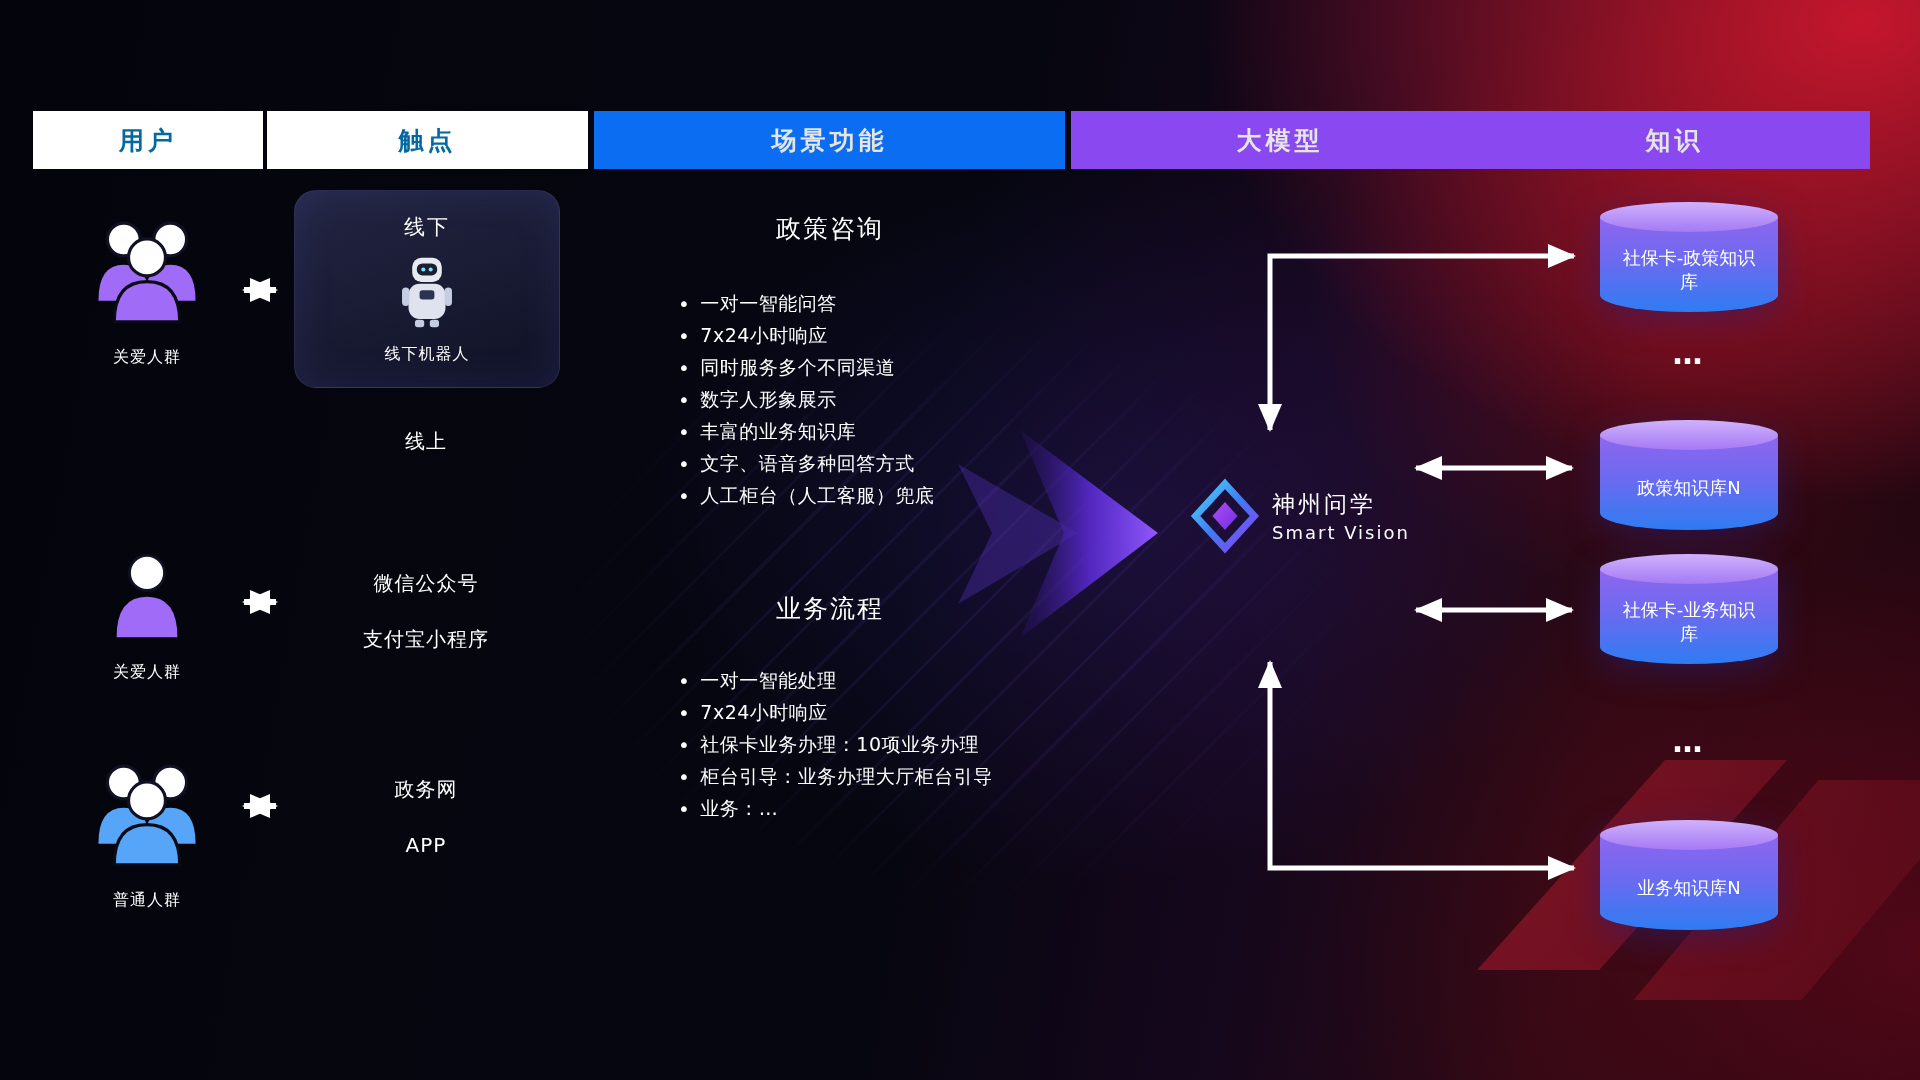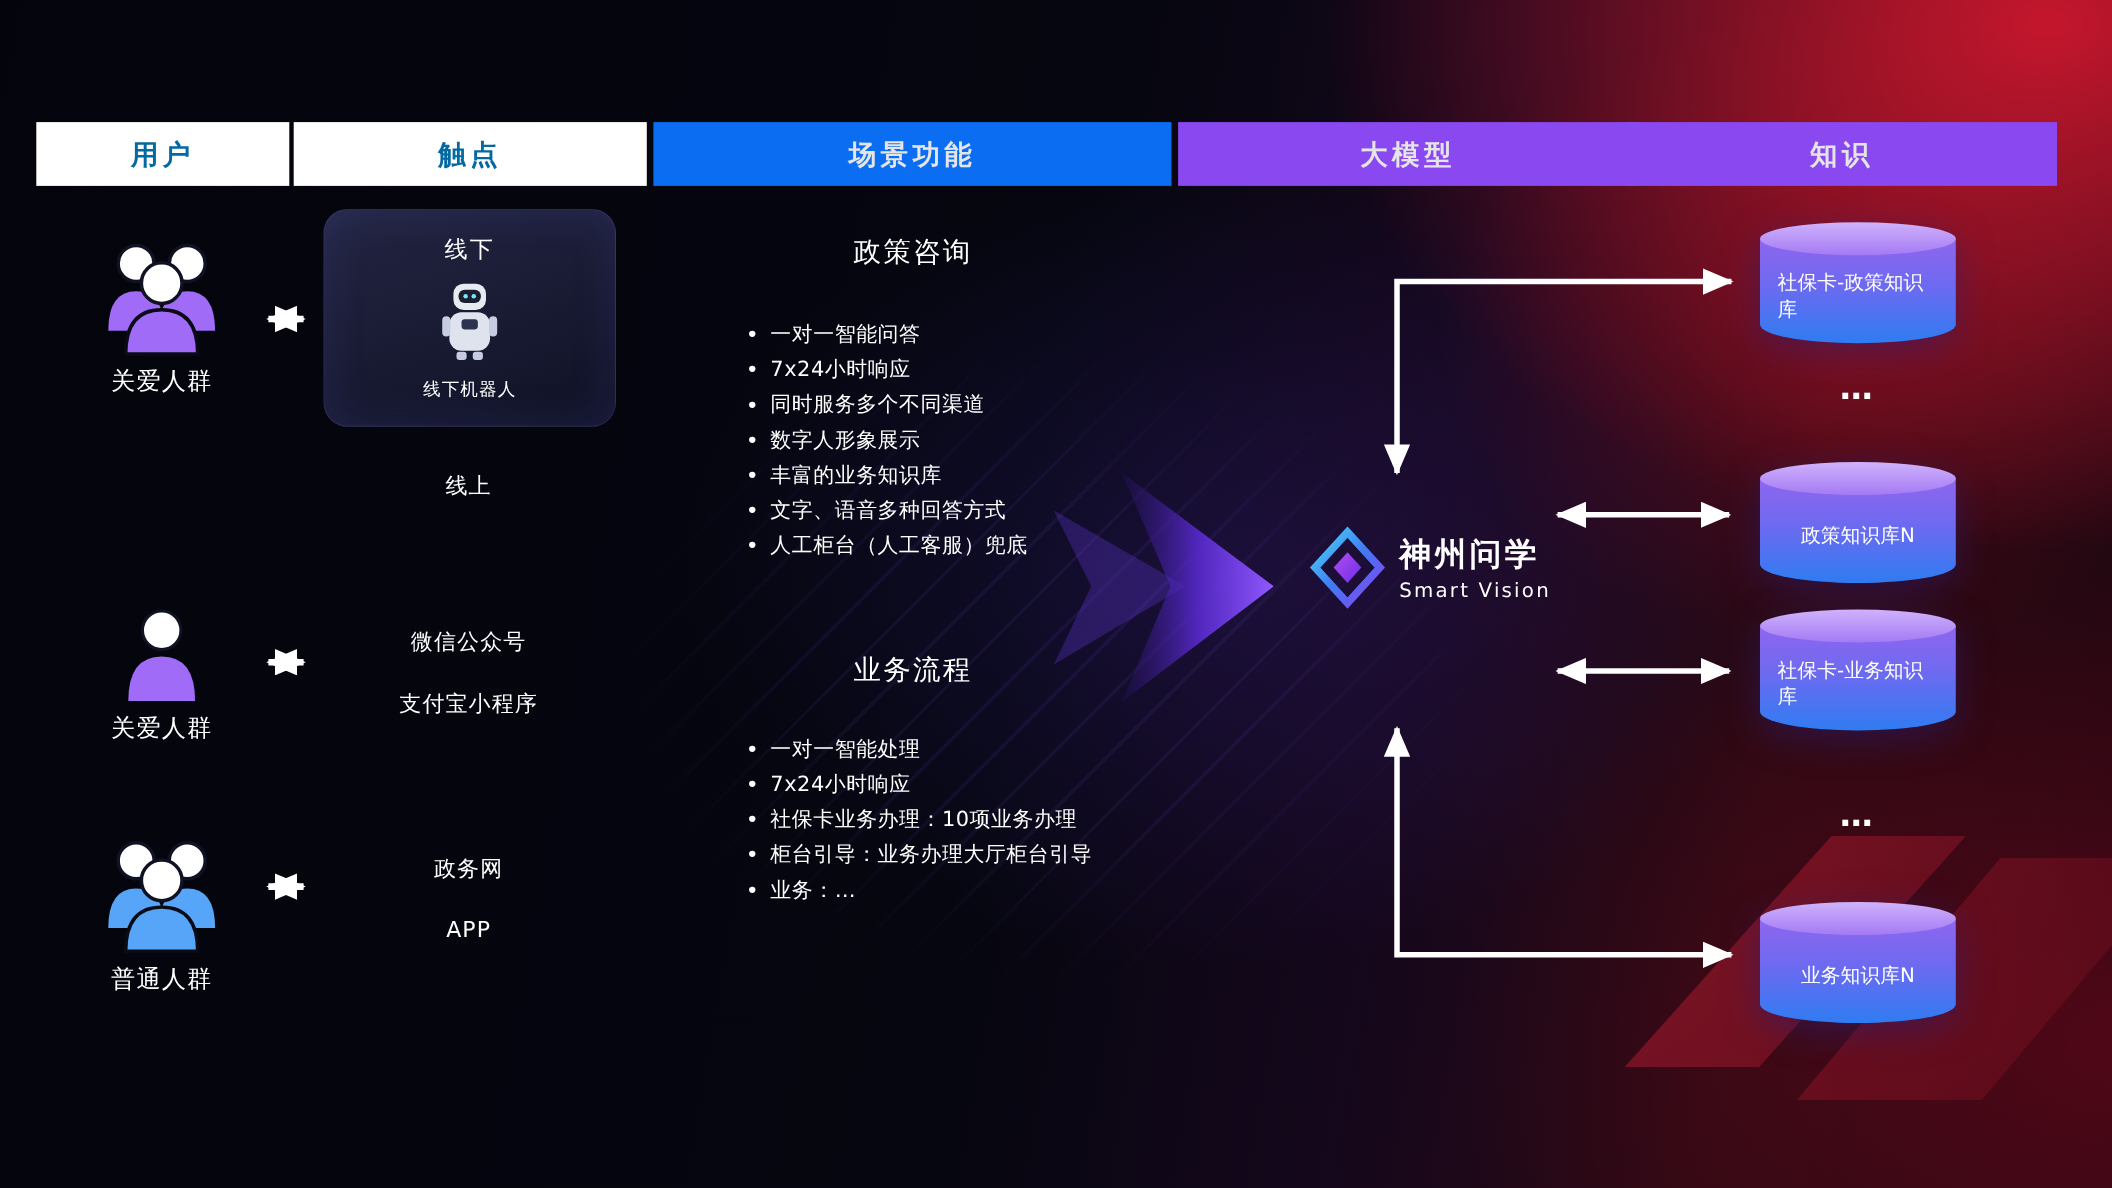--- a/index.html
+++ b/index.html
@@ -20,49 +20,49 @@
   .ribbon{position:absolute;z-index:1;pointer-events:none;}
   .ribbon-a{left:1430px;top:760px;width:470px;height:210px;background:linear-gradient(115deg,#d02038,#6e0e1e);clip-path:polygon(10% 100%, 50% 0, 76% 0, 36% 100%);opacity:.5;}
   .ribbon-b{left:1600px;top:780px;width:420px;height:220px;background:linear-gradient(115deg,#b21830,#570b17);clip-path:polygon(8% 100%, 52% 0, 92% 0, 48% 100%);opacity:.45;}
 
   .hdr{position:absolute;top:111px;height:58px;display:flex;align-items:center;justify-content:center;
     font-size:25px;font-weight:bold;letter-spacing:4px;z-index:3;}
   .hdr-dark{color:#0369a1;}
   .hdr-light{color:#e5e5e5;}
 
   .user-block{position:absolute;width:166px;display:flex;flex-direction:column;align-items:center;z-index:3;}
-  .user-label{margin-top:6px;font-size:22px;letter-spacing:1px;}
+  .user-label{margin-top:21px;font-size:16px;letter-spacing:1px;}
 
   .offline-card{position:absolute;left:294px;top:190px;width:266px;height:198px;border-radius:22px;z-index:3;
     background:linear-gradient(160deg, rgba(62,64,112,.55), rgba(26,28,58,.55));
     border:1px solid rgba(132,132,222,.20);
     box-shadow:inset 0 0 40px rgba(92,92,205,.16);
     display:flex;flex-direction:column;align-items:center;justify-content:space-evenly;
     padding:8px 0;box-sizing:border-box;}
   .offline-card .tp-title{font-size:21px;letter-spacing:2px;}
   .offline-card .tp-sub{font-size:16px;letter-spacing:1px;}
   .tp-label{position:absolute;left:276px;width:300px;text-align:center;font-size:20px;letter-spacing:1px;z-index:3;}
 
   .scn-title{position:absolute;left:640px;width:380px;text-align:center;font-size:25px;letter-spacing:2px;z-index:3;}
   .bullets{position:absolute;left:678px;width:440px;margin:0;padding:0;list-style:none;z-index:3;}
   .bullets li{height:32px;display:flex;align-items:center;font-size:19px;letter-spacing:.5px;white-space:nowrap;}
   .bullets li::before{content:"•";margin-right:10px;font-size:20px;}
 
   .logo{position:absolute;left:1190px;top:478px;display:flex;align-items:center;gap:12px;z-index:3;}
-  .logo-name{font-size:29px;font-weight:bold;letter-spacing:3px;}
+  .logo-name{font-size:23px;font-weight:normal;letter-spacing:3px;}
   .logo-sub{font-size:18px;letter-spacing:2px;margin-top:2px;}
 
   .cylinder{position:absolute;left:1600px;width:178px;height:110px;z-index:3;
     filter:drop-shadow(0 8px 16px rgba(40,30,120,.5));}
   .cyl-top{position:absolute;top:0;left:0;width:100%;height:30px;border-radius:50%;z-index:2;
     background:linear-gradient(180deg,#cfb2fc,#a47af4);}
   .cyl-body{position:absolute;top:15px;left:0;width:100%;height:95px;
     border-radius:0 0 89px 89px / 0 0 17px 17px;
     background:linear-gradient(180deg,#8f66ef 0%,#6d6af0 45%,#2f7cf2 100%);
-    display:flex;align-items:center;justify-content:center;
+    display:flex;align-items:center;justify-content:center;text-align:center;
     font-size:18px;line-height:1.3;padding:14px 16px 4px;box-sizing:border-box;}
   .ellipsis{position:absolute;left:1600px;width:178px;text-align:center;
     font-size:30px;font-weight:bold;letter-spacing:3px;z-index:3;}
 
   #connectors{position:absolute;left:0;top:0;z-index:2;pointer-events:none;}
 </style>
 </head>
 <body>
 
 <div id="stage">

